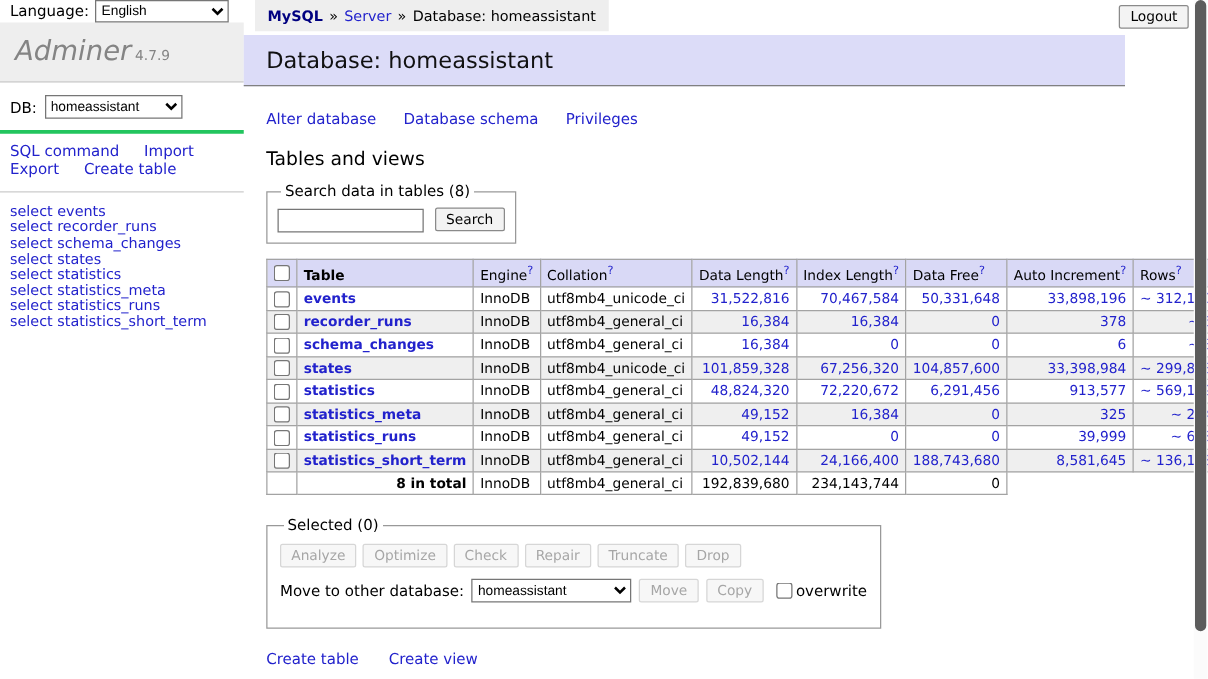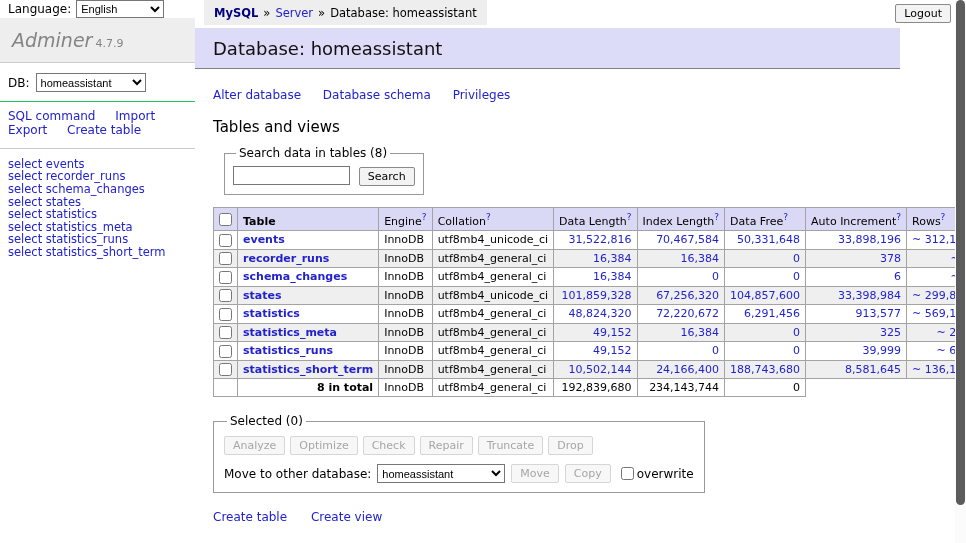--- a/index.html
+++ b/index.html
@@ -3,25 +3,25 @@
 <meta charset="utf-8">
 <style>
   * { box-sizing: border-box; margin: 0; padding: 0; }
   html, body { width: 966px; height: 543px; overflow: hidden; background: #fff;
     font-family: "DejaVu Sans", "Liberation Sans", sans-serif; font-size: 12px; color: #000; }
   a { color: #2222cc; text-decoration: none; cursor: pointer; }
 
   
   #sidebar { position: absolute; left: 0; top: 0; width: 195px; height: 543px; background: #fff; }
   .lang-row { padding: 0 8px; display: flex; align-items: center; gap: 5px; font-size: 12px; }
-  .lang-row select { width: 88px; height: 18px; font-size: 11px; border: 1px solid #767676; background: #fff; }
+  .lang-row select { width: 107px; height: 18px; font-size: 11px; border: 1px solid #767676; background: #fff; }
   .brand { background: #eee; border-bottom: 1px solid #ccc; padding: 11px 12px; }
-  .brand .name { font-style: italic; font-size: 19px; color: #848484; }
+  .brand .name { font-style: italic; font-size: 22px; color: #848484; }
   .brand .ver { font-size: 11px; color: #848484; margin-left: 3px; }
-  .db-row { padding: 10px 8px 9px 8px; border-bottom: 1px solid #22c55e; display: flex; align-items: center; gap: 6px; font-size: 12px; }
+  .db-row { padding: 10px 8px 9px 8px; border-bottom: 3px solid #22c55e; display: flex; align-items: center; gap: 6px; font-size: 12px; }
   .db-row select { width: 110px; height: 19px; font-size: 11px; border: 1px solid #767676; background: #fff; }
   .menu-actions { padding: 8px 8px 10px 8px; border-bottom: 1px solid #ccc; font-size: 12px; line-height: 1.15; }
   .menu-actions a { margin-right: 16px; }
   .table-links { padding: 9px 8px; font-size: 11.5px; line-height: 1.1; }
   .table-links a { display: block; }
 
   
   #breadcrumb { position: absolute; left: 204px; top: 0; height: 25px; background: #eee;
     display: inline-flex; align-items: center; padding: 0 10px; font-size: 11.5px; white-space: nowrap; }
   #breadcrumb .sep { margin: 0 5px; color: #000; }
@@ -37,21 +37,21 @@
   h2.page-title { margin-top: 3px; margin-right: 55px; background: #dcdcf8; border-bottom: 1px solid #808080;
     padding: 10px 18px 9px 18px; font-size: 18px; font-weight: normal; color: #111; }
   .content-pad { padding: 0 18px; }
   .top-links { margin-top: 19px; font-size: 12px; }
   .top-links a { margin-right: 18px; }
   h3 { font-size: 15px; font-weight: normal; color: #000; }
   .h-tables { margin-top: 16px; }
 
   fieldset { border: 1px solid #999; width: fit-content; padding: 6px 8px 8px 8px; }
   legend { font-size: 12px; padding: 0 3px; margin-left: 3px; }
-  .search-fs { margin-top: 10px; margin-left: 11px; }
+  .search-fs { margin-top: 10px; }
   .search-fs input[type="text"] { width: 117px; height: 19px; border: 1px solid #767676; font-size: 11px; padding: 1px 3px; margin-right: 5px; }
 
   
   table { border-collapse: collapse; margin-top: 12px; font-size: 11px; }
   th, td { border: 1px solid #a3a3a3; padding: 2px 5px; line-height: 13px; white-space: nowrap; }
   thead th { background: #d9d9f6; font-weight: normal; text-align: left; padding: 3px 5px; }
   thead th.c-table { text-align: left; font-weight: bold; }
   thead sup { color: #2222cc; font-size: 9px; cursor: pointer; }
   tbody tr:nth-child(even) td { background: #efefef; }
   .c-check { width: 20px; text-align: center; }
@@ -66,21 +66,21 @@
   td.num { text-align: right; }
   td.num a { color: #2222cc; }
   .tbl-link { font-weight: bold; }
   tfoot td { background: #fff; color: #000; }
   tfoot td.num { color: #000; }
   tfoot .total-label { font-weight: bold; text-align: right; }
   tfoot td.blank { border: none; background: transparent; }
   input[type="checkbox"] { width: 13px; height: 13px; vertical-align: middle; }
 
   
-  .selected-fs { margin-top: 17px; padding: 8px 10px 9px 10px; }
+  .selected-fs { margin-top: 17px; padding: 8px 10px 20px 10px; }
   .sel-buttons { display: flex; gap: 5px; }
   .move-row { margin-top: 9px; display: flex; align-items: center; gap: 6px; font-size: 12px; }
   .move-row select { width: 128px; height: 19px; font-size: 11px; border: 1px solid #767676; background: #fff; }
   .overwrite-wrap { display: inline-flex; align-items: center; gap: 3px; font-size: 12px; margin-left: 4px; }
 
   .bottom-links { margin-top: 17px; font-size: 12px; }
   .bottom-links a, .routine-links a { margin-right: 20px; }
 
   
   #scrollbar { position: absolute; right: 0; top: 0; width: 11px; height: 543px; background: #fbfbfb; }

